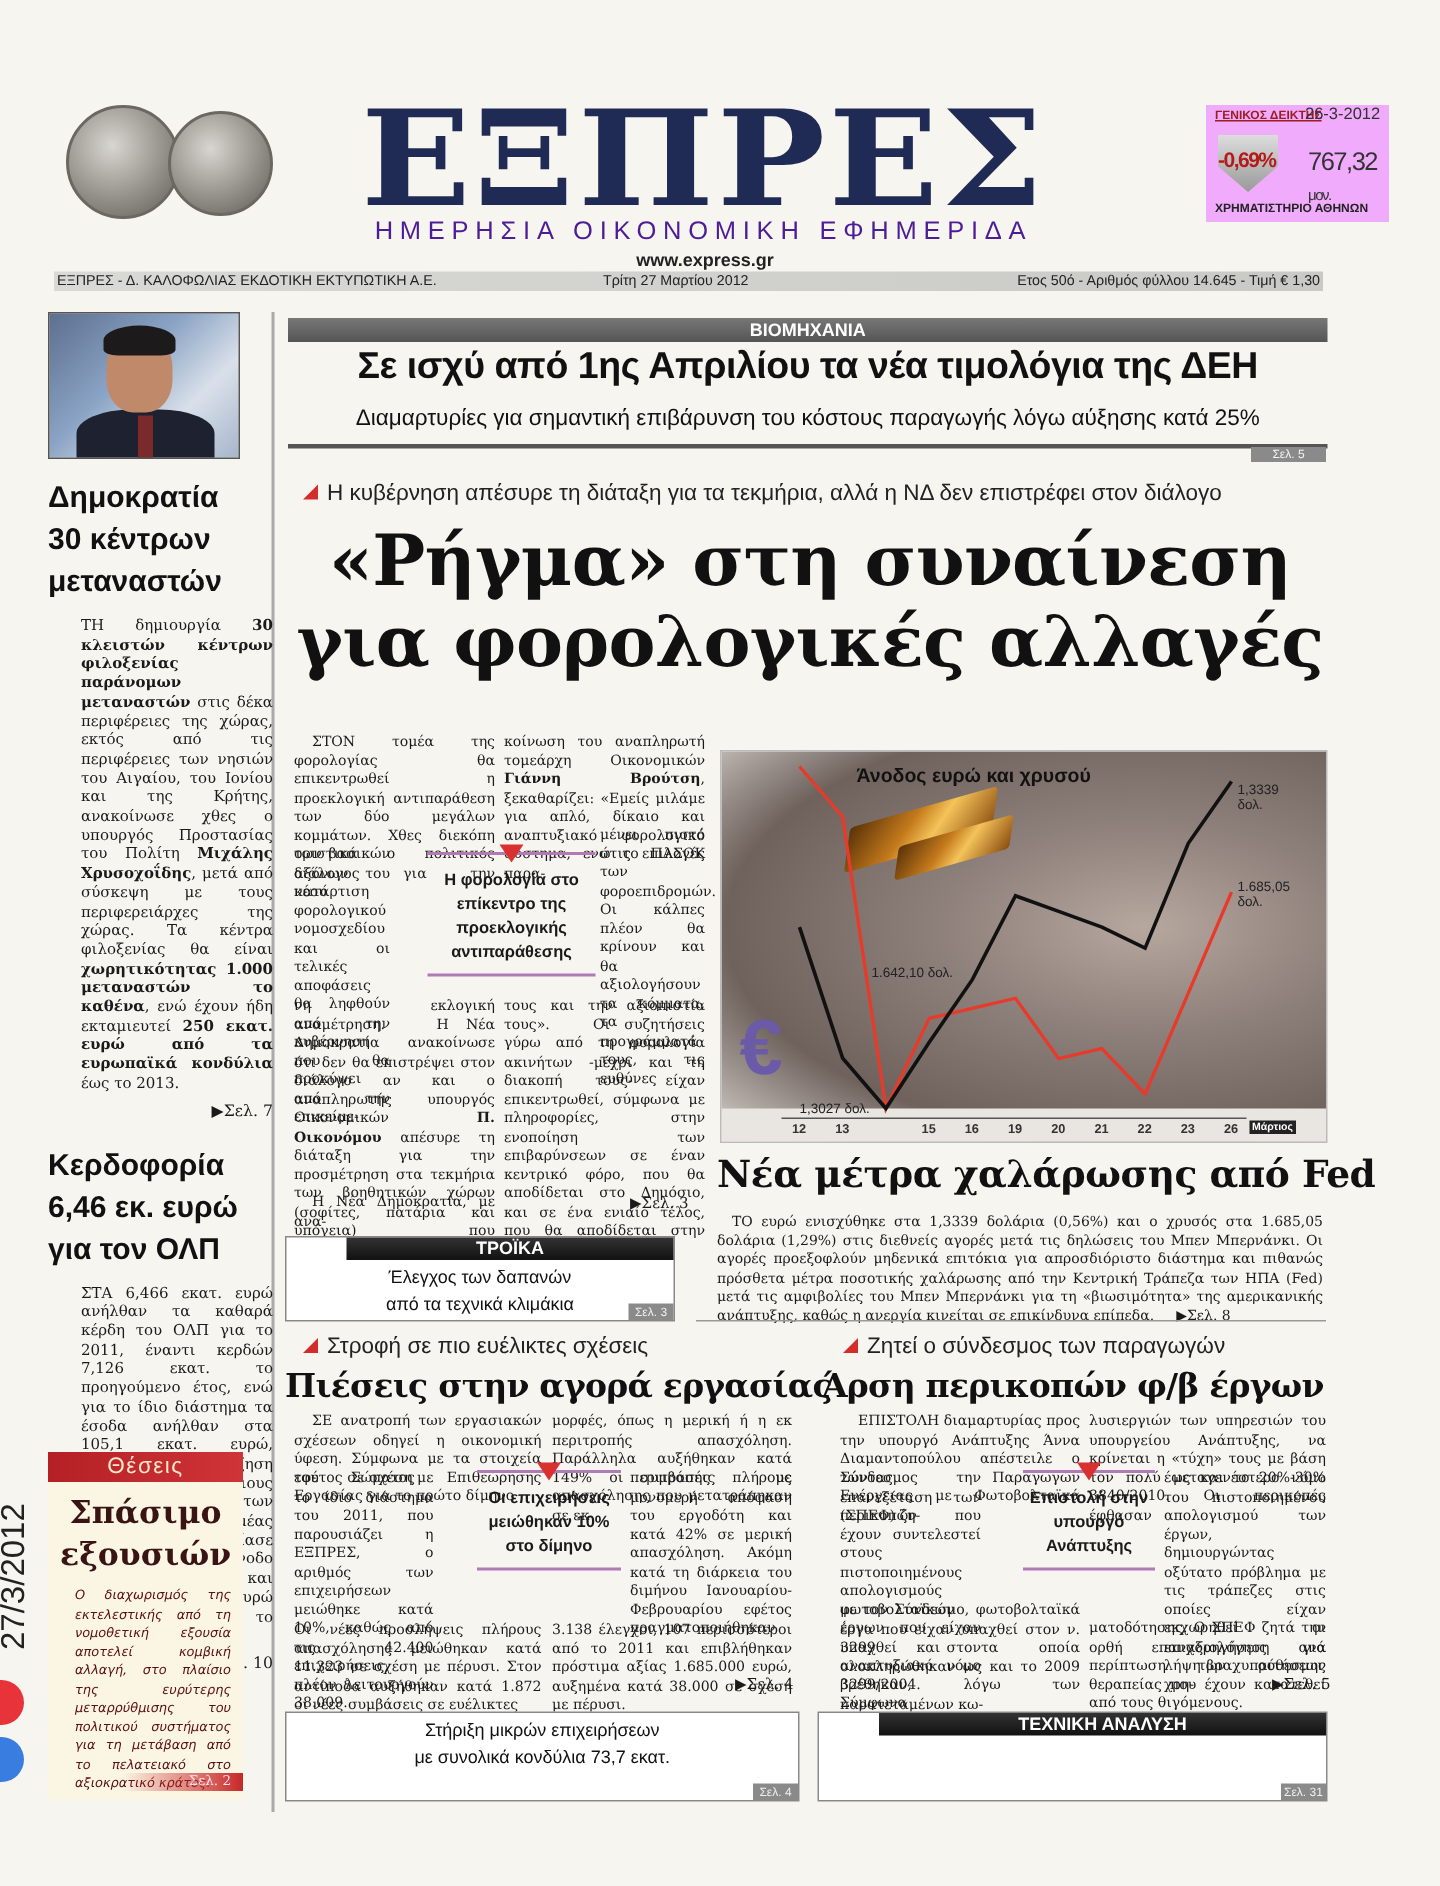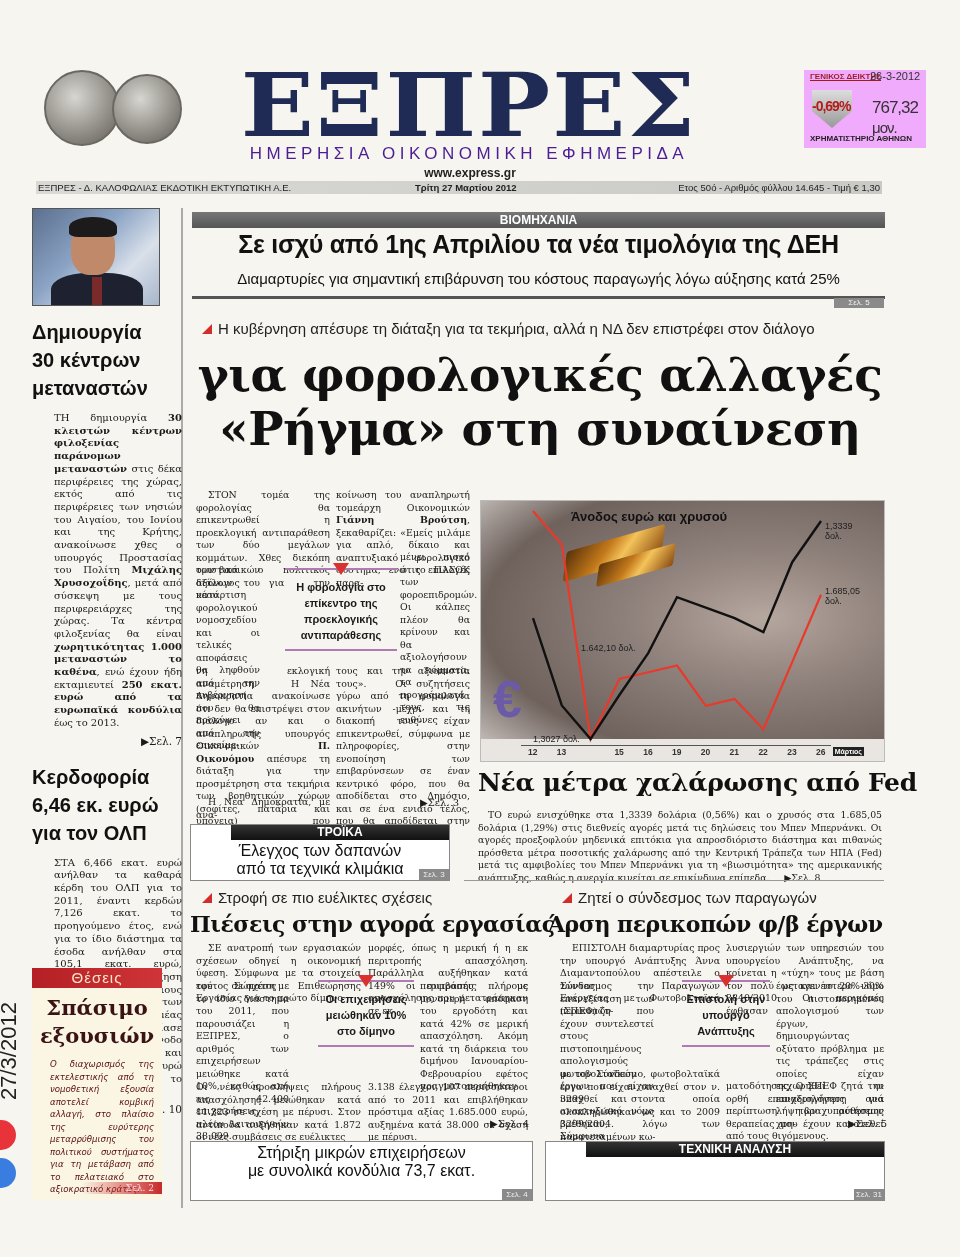--- a/index.html
+++ b/index.html
@@ -12,21 +12,21 @@
   .coin2 { left: 68px; top: 4px; width: 70px; height: 70px; }
   .logo { left: 228px; top: 58px; width: 482px; font-family: "DejaVu Serif", serif; font-weight: bold; font-size: 96px; color: #1f2a55; letter-spacing: 2px; line-height: 96px; text-align: center; transform: scaleY(0.92); }
   .tagline { left: 228px; top: 144px; width: 482px; text-align: center; font-family: "Liberation Sans", sans-serif; font-size: 17px; letter-spacing: 4.5px; color: #4c1d95; }
   .url { left: 400px; top: 166px; width: 140px; text-align: center; font-family: "Liberation Sans", sans-serif; font-weight: bold; font-size: 12px; color: #222; }
   .index-box { left: 804px; top: 70px; width: 122px; height: 78px; background: #f0abfc; font-family: "Liberation Sans", sans-serif; }
   .index-label { position: absolute; left: 6px; top: 2px; font-size: 8px; font-weight: bold; color: #9b1d1d; text-decoration: underline; }
   .index-date { position: absolute; left: 66px; top: 0; font-size: 11px; color: #333; }
   .index-arrow { position: absolute; left: 8px; top: 20px; width: 40px; height: 38px; background: linear-gradient(#ddd, #999); clip-path: polygon(0 0, 100% 0, 100% 55%, 50% 100%, 0 55%); }
   .index-pct { position: absolute; left: 8px; top: 28px; font-size: 14px; font-weight: bold; color: #b31b1b; letter-spacing: -1px; }
   .index-val { position: absolute; left: 68px; top: 28px; font-size: 17px; color: #333; letter-spacing: -1px; }
-  .index-unit { font-size: 15px; }
+  .index-unit { font-size: 10px; }
   .index-footer { position: absolute; left: 6px; top: 64px; font-size: 8px; font-weight: bold; color: #222; }
   .infobar { left: 36px; top: 181px; width: 846px; height: 13px; background: linear-gradient(90deg, #d9d9d6, #c9c9c6); font-family: "Liberation Sans", sans-serif; font-size: 9.5px; line-height: 13px; color: #222; }
   .infobar span { position: absolute; top: 0; }
   
   .leftcol { left: 32px; top: 208px; width: 150px; }
   .vrule { left: 181px; top: 208px; width: 2px; height: 1000px; background: #aaa; }
   .photo { width: 128px; height: 98px; border: 1px solid #555; background: linear-gradient(135deg, #5c6f8e 0%, #8aa3c4 40%, #d9e0ea 70%, #a7b6cb 100%); position: relative; overflow: hidden; }
   .photo .head { position: absolute; left: 38px; top: 12px; width: 44px; height: 54px; background: #c08a6a; border-radius: 45% 45% 40% 40%; }
   .photo .hair { position: absolute; left: 36px; top: 8px; width: 48px; height: 20px; background: #1c1a1a; border-radius: 50% 50% 20% 20%; }
   .photo .body { position: absolute; left: 18px; top: 64px; width: 92px; height: 40px; background: #1d2130; border-radius: 40% 40% 0 0; }
@@ -66,21 +66,21 @@
   .axis-lbl { position: absolute; font-family: "Liberation Sans", sans-serif; font-size: 8.5px; font-weight: bold; color: #333; }
   .ann { position: absolute; font-family: "Liberation Sans", sans-serif; font-size: 9px; color: #222; line-height: 10px; }
   .month { position: absolute; right: 20px; top: 246px; background: #222; color: #fff; font-family: "Liberation Sans", sans-serif; font-size: 7px; font-weight: bold; padding: 1px 2px; }
   .chart-base { position: absolute; left: 40px; top: 244px; width: 310px; height: 1px; background: #555; }
   .chart-bottom { position: absolute; left: 0; top: 238px; width: 405px; height: 24px; background: #e9e6e1; }
   .fed-head { left: 478px; top: 768px; font-family: "DejaVu Serif", serif; font-weight: bold; font-size: 25px; color: #111; letter-spacing: -0.3px; }
   .fed-body { left: 478px; top: 809px; width: 404px; font-size: 9.3px; line-height: 12.5px; text-align: justify; text-indent: 10px; }
   
   .box { position: absolute; border: 1px solid #888; background: #fff; }
   .box-head { height: 15px; background: linear-gradient(#333, #111); color: #fff; font-family: "Liberation Sans", sans-serif; font-weight: bold; font-size: 12px; text-align: center; line-height: 15px; margin-left: 40px; }
-  .box-body { text-align: center; font-family: "Liberation Sans", sans-serif; font-size: 16px; line-height: 18px; color: #111; padding-top: 2px; }
+  .box-body { text-align: center; font-family: "Liberation Sans", sans-serif; font-size: 12px; line-height: 18px; color: #111; padding-top: 2px; }
   .box-pg { position: absolute; right: 0; bottom: 0; width: 30px; height: 11px; background: #8a8a8a; color: #eee; font-family: "Liberation Sans", sans-serif; font-size: 8px; line-height: 11px; text-align: center; }
   .hrule { position: absolute; height: 1px; background: #999; }
   .sec-head { position: absolute; font-family: "DejaVu Serif", serif; font-weight: bold; font-size: 22px; color: #111; letter-spacing: -0.5px; white-space: nowrap; }
 </style>
 </head>
 <body>
 
 <div class="abs coins">
   <div class="coin coin1"></div>
   <div class="coin coin2"></div>
@@ -93,38 +93,38 @@
   <span class="index-label">ΓΕΝΙΚΟΣ ΔΕΙΚΤΗΣ</span>
   <span class="index-date">26-3-2012</span>
   <div class="index-arrow"></div>
   <span class="index-pct">-0,69%</span>
   <span class="index-val"><span>767,32</span> <span class="index-unit">μον.</span></span>
   <span class="index-footer">ΧΡΗΜΑΤΙΣΤΗΡΙΟ ΑΘΗΝΩΝ</span>
 </div>
 
 <div class="abs infobar">
   <span style="left:2px">ΕΞΠΡΕΣ - Δ. ΚΑΛΟΦΩΛΙΑΣ ΕΚΔΟΤΙΚΗ ΕΚΤΥΠΩΤΙΚΗ Α.Ε.</span>
-  <span style="left:379px;font-weight:bold">Τρίτη 27 Μαρτίου 2012</span>
+  <span style="left:366px;font-weight:normal">Τρίτη 27 Μαρτίου 2012</span>
   <span style="right:2px">Ετος 50ό - Αριθμός φύλλου 14.645 - Τιμή € 1,30</span>
 </div>
 
 <div class="abs side-date">27/3/2012</div>
 <div class="abs dot-red"></div>
 <div class="abs dot-blue"></div>
 
 <div class="abs vrule"></div>
 <div class="abs leftcol">
   <div class="photo">
     <div class="body"></div>
     <div class="tie"></div>
     <div class="head"></div>
     <div class="hair"></div>
   </div>
   <div class="l-head">
-    <div>Δημιουργία</div>
+    <div>Δημοκρατία</div>
     <div>30 κέντρων</div>
     <div>μεταναστών</div>
   </div>
   <div class="l-body"><span>ΤΗ δημιουργία </span><b>30 κλειστών κέντρων φιλοξενίας παράνομων μεταναστών</b><span> στις δέκα περιφέρειες της χώρας, εκτός από τις περιφέρειες των νησιών του Αιγαίου, του Ιονίου και της Κρήτης, ανακοίνωσε χθες ο υπουργός Προστασίας του Πολίτη </span><b>Μιχάλης Χρυσοχοΐδης</b><span>, μετά από σύσκεψη με τους περιφερειάρχες της χώρας. Τα κέντρα φιλοξενίας θα είναι </span><b>χωρητικότητας 1.000 μεταναστών το καθένα</b><span>, ενώ έχουν ήδη εκταμιευτεί </span><b>250 εκατ. ευρώ από τα ευρωπαϊκά κονδύλια</b><span> έως το 2013.</span></div>
   <div class="pref">▶Σελ. 7</div>
 
   <div class="l-head" style="margin-top:16px">
     <div>Κερδοφορία</div>
     <div>6,46 εκ. ευρώ</div>
     <div>για τον ΟΛΠ</div>
@@ -144,22 +144,22 @@
 </div>
 
 <div class="abs cat-bar">ΒΙΟΜΗΧΑΝΙΑ</div>
 <div class="abs dei-head">Σε ισχύ από 1ης Απριλίου τα νέα τιμολόγια της ΔΕΗ</div>
 <div class="abs dei-sub">Διαμαρτυρίες για σημαντική επιβάρυνση του κόστους παραγωγής λόγω αύξησης κατά 25%</div>
 <div class="abs dei-rule"></div>
 <div class="pgbox" style="left:834px;top:298px;width:50px;height:10px">Σελ. 5</div>
 
 <div class="abs kicker" style="left:202px;top:320px"><span class="tri"></span><span>Η κυβέρνηση απέσυρε τη διάταξη για τα τεκμήρια, αλλά η ΝΔ δεν επιστρέφει στον διάλογο</span></div>
 <div class="abs main-head">
+  <div>«Ρήγμα» στη συναίνεση</div>
   <div>για φορολογικές αλλαγές</div>
-  <div>«Ρήγμα» στη συναίνεση</div>
 </div>
 
 <div class="abs col" style="left:196px;top:489px;width:134px;text-indent:12px">ΣΤΟΝ τομέα της φορολογίας θα επικεντρωθεί η προεκλογική αντιπαράθεση των δύο μεγάλων κομμάτων. Χθες διεκόπη οριστικά ο πολιτικός διάλογος για την κατάρτιση</div>
 <div class="abs col" style="left:196px;top:564px;width:64px">των βασικών αξόνων του νέου φορολογικού νομοσχεδίου και οι τελικές αποφάσεις θα ληφθούν από την κυβέρνηση που θα προκύψει από την επικείμε-</div>
 <div class="abs col" style="left:196px;top:665px;width:134px"><span>νη εκλογική αναμέτρηση.&nbsp;&nbsp;&nbsp;Η Νέα Δημοκρατία ανακοίνωσε ότι δεν θα επιστρέψει στον διάλογο αν και ο αναπληρωτής υπουργός Οικονομικών </span><b>Π. Οικονόμου</b><span> απέσυρε τη διάταξη για την προσμέτρηση στα τεκμήρια των βοηθητικών χώρων (σοφίτες, πατάρια και υπόγεια) που τακτοποιήθηκαν.</span></div>
 <div class="abs col" style="left:196px;top:796px;width:134px;text-indent:12px">Η Νέα Δημοκρατία, με ανα-</div>
 
 <div class="abs col" style="left:336px;top:489px;width:134px"><span>κοίνωση του αναπληρωτή τομεάρχη Οικονομικών </span><b>Γιάννη Βρούτση</b><span>, ξεκαθαρίζει: «Εμείς μιλάμε για απλό, δίκαιο και αναπτυξιακό φορολογικό σύστημα, ενώ το ΠΑΣΟΚ παρα-</span></div>
 <div class="abs col" style="left:400px;top:551px;width:70px">μένει πιστό στις επιλογές των φοροεπιδρομών. Οι κάλπες πλέον θα κρίνουν και θα αξιολογήσουν τα κόμματα, τα προγράμματά τους, τις ευθύνες</div>
 <div class="abs col" style="left:336px;top:665px;width:134px">τους και την αξιοπιστία τους».&nbsp;&nbsp;&nbsp;Οι συζητήσεις γύρω από τη φορολογία ακινήτων -μέχρι και τη διακοπή τους- είχαν επικεντρωθεί, σύμφωνα με πληροφορίες, στην ενοποίηση των επιβαρύνσεων σε έναν κεντρικό φόρο, που θα αποδίδεται στο Δημόσιο, και σε ένα ενιαίο τέλος, που θα αποδίδεται στην τοπική αυτοδιοίκηση.</div>

